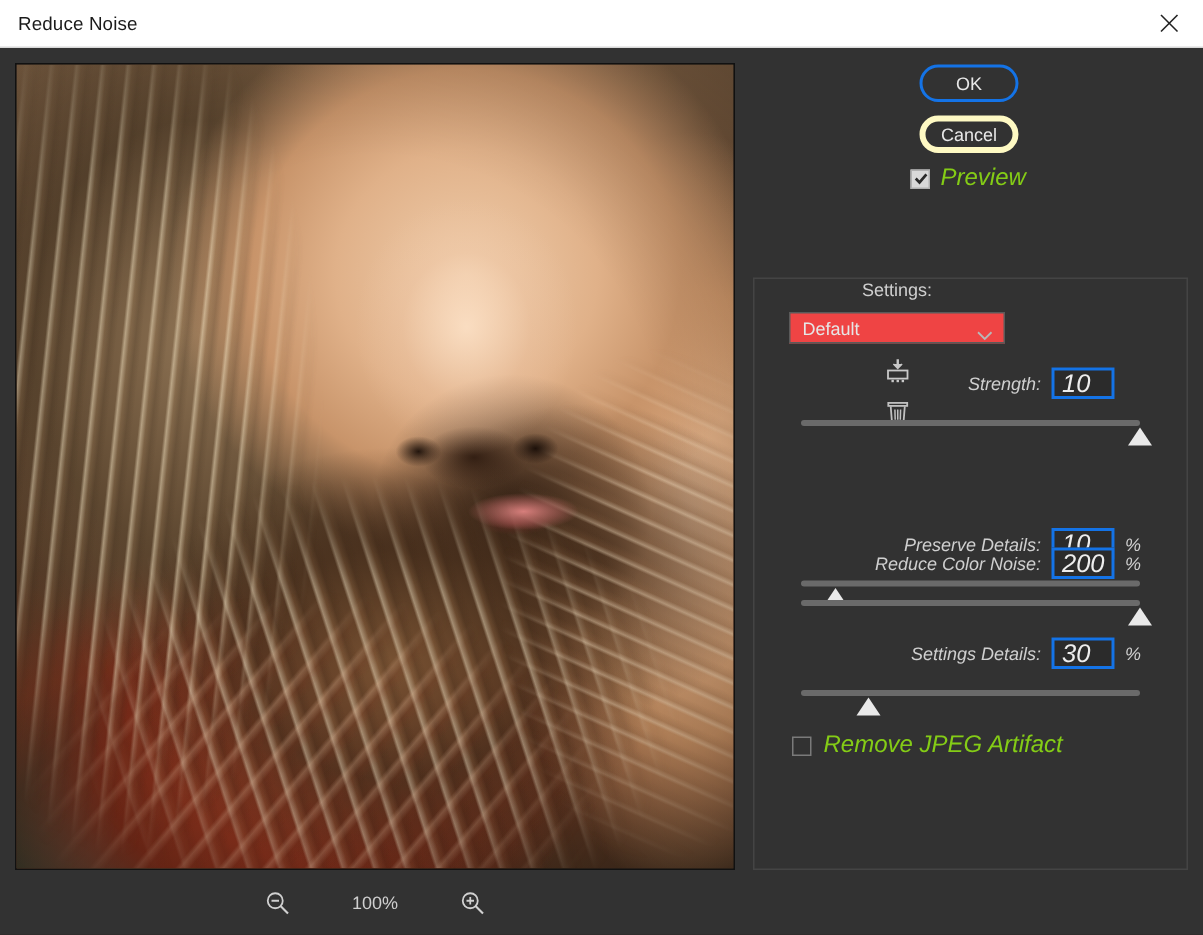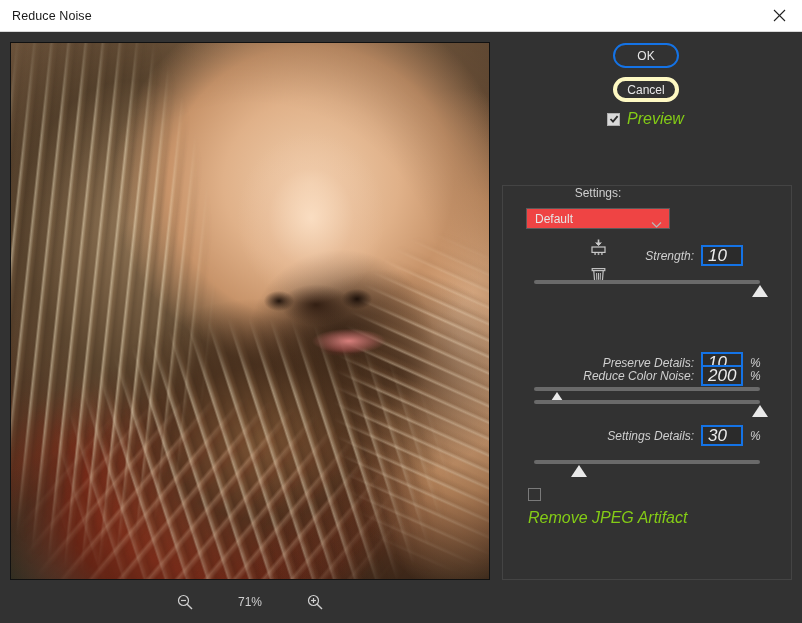--- a/index.html
+++ b/index.html
@@ -257,21 +257,21 @@
     width: 0; height: 0;
     border-left: 8px solid transparent;
     border-right: 8px solid transparent;
     border-bottom: 12px solid #e9e9e9;
     transform: translateX(-8px);
     cursor: pointer;
   }
 
   .jpeg-row {
     position: absolute; left: 28px; top: 452px;
-    display: flex; align-items: flex-start; gap: 8px; cursor: pointer; flex-direction: column;
+    display: flex; align-items: center; gap: 8px; cursor: pointer;
   }
 </style>
 </head>
 <body>
 
 <div class="dialog">
 
   <div class="titlebar">
     <div class="titlebar-text">Reduce Noise</div>
     <div class="titlebar-close">
@@ -297,21 +297,21 @@
   </div>
 
   <div class="zoombar">
     <div class="zoom-btn">
       <svg width="18" height="18" viewBox="0 0 18 18">
         <circle cx="7.5" cy="7.5" r="5" fill="none" stroke="#d0d0d0" stroke-width="1.2"></circle>
         <line x1="11.2" y1="11.2" x2="16" y2="16" stroke="#d0d0d0" stroke-width="1.4"></line>
         <line x1="5" y1="7.5" x2="10" y2="7.5" stroke="#d0d0d0" stroke-width="1.2"></line>
       </svg>
     </div>
-    <div class="zoom-level">71%</div>
+    <div class="zoom-level">100%</div>
     <div class="zoom-btn">
       <svg width="18" height="18" viewBox="0 0 18 18">
         <circle cx="7.5" cy="7.5" r="5" fill="none" stroke="#d0d0d0" stroke-width="1.2"></circle>
         <line x1="11.2" y1="11.2" x2="16" y2="16" stroke="#d0d0d0" stroke-width="1.4"></line>
         <line x1="5" y1="7.5" x2="10" y2="7.5" stroke="#d0d0d0" stroke-width="1.2"></line>
         <line x1="7.5" y1="5" x2="7.5" y2="10" stroke="#d0d0d0" stroke-width="1.2"></line>
       </svg>
     </div>
   </div>
 

